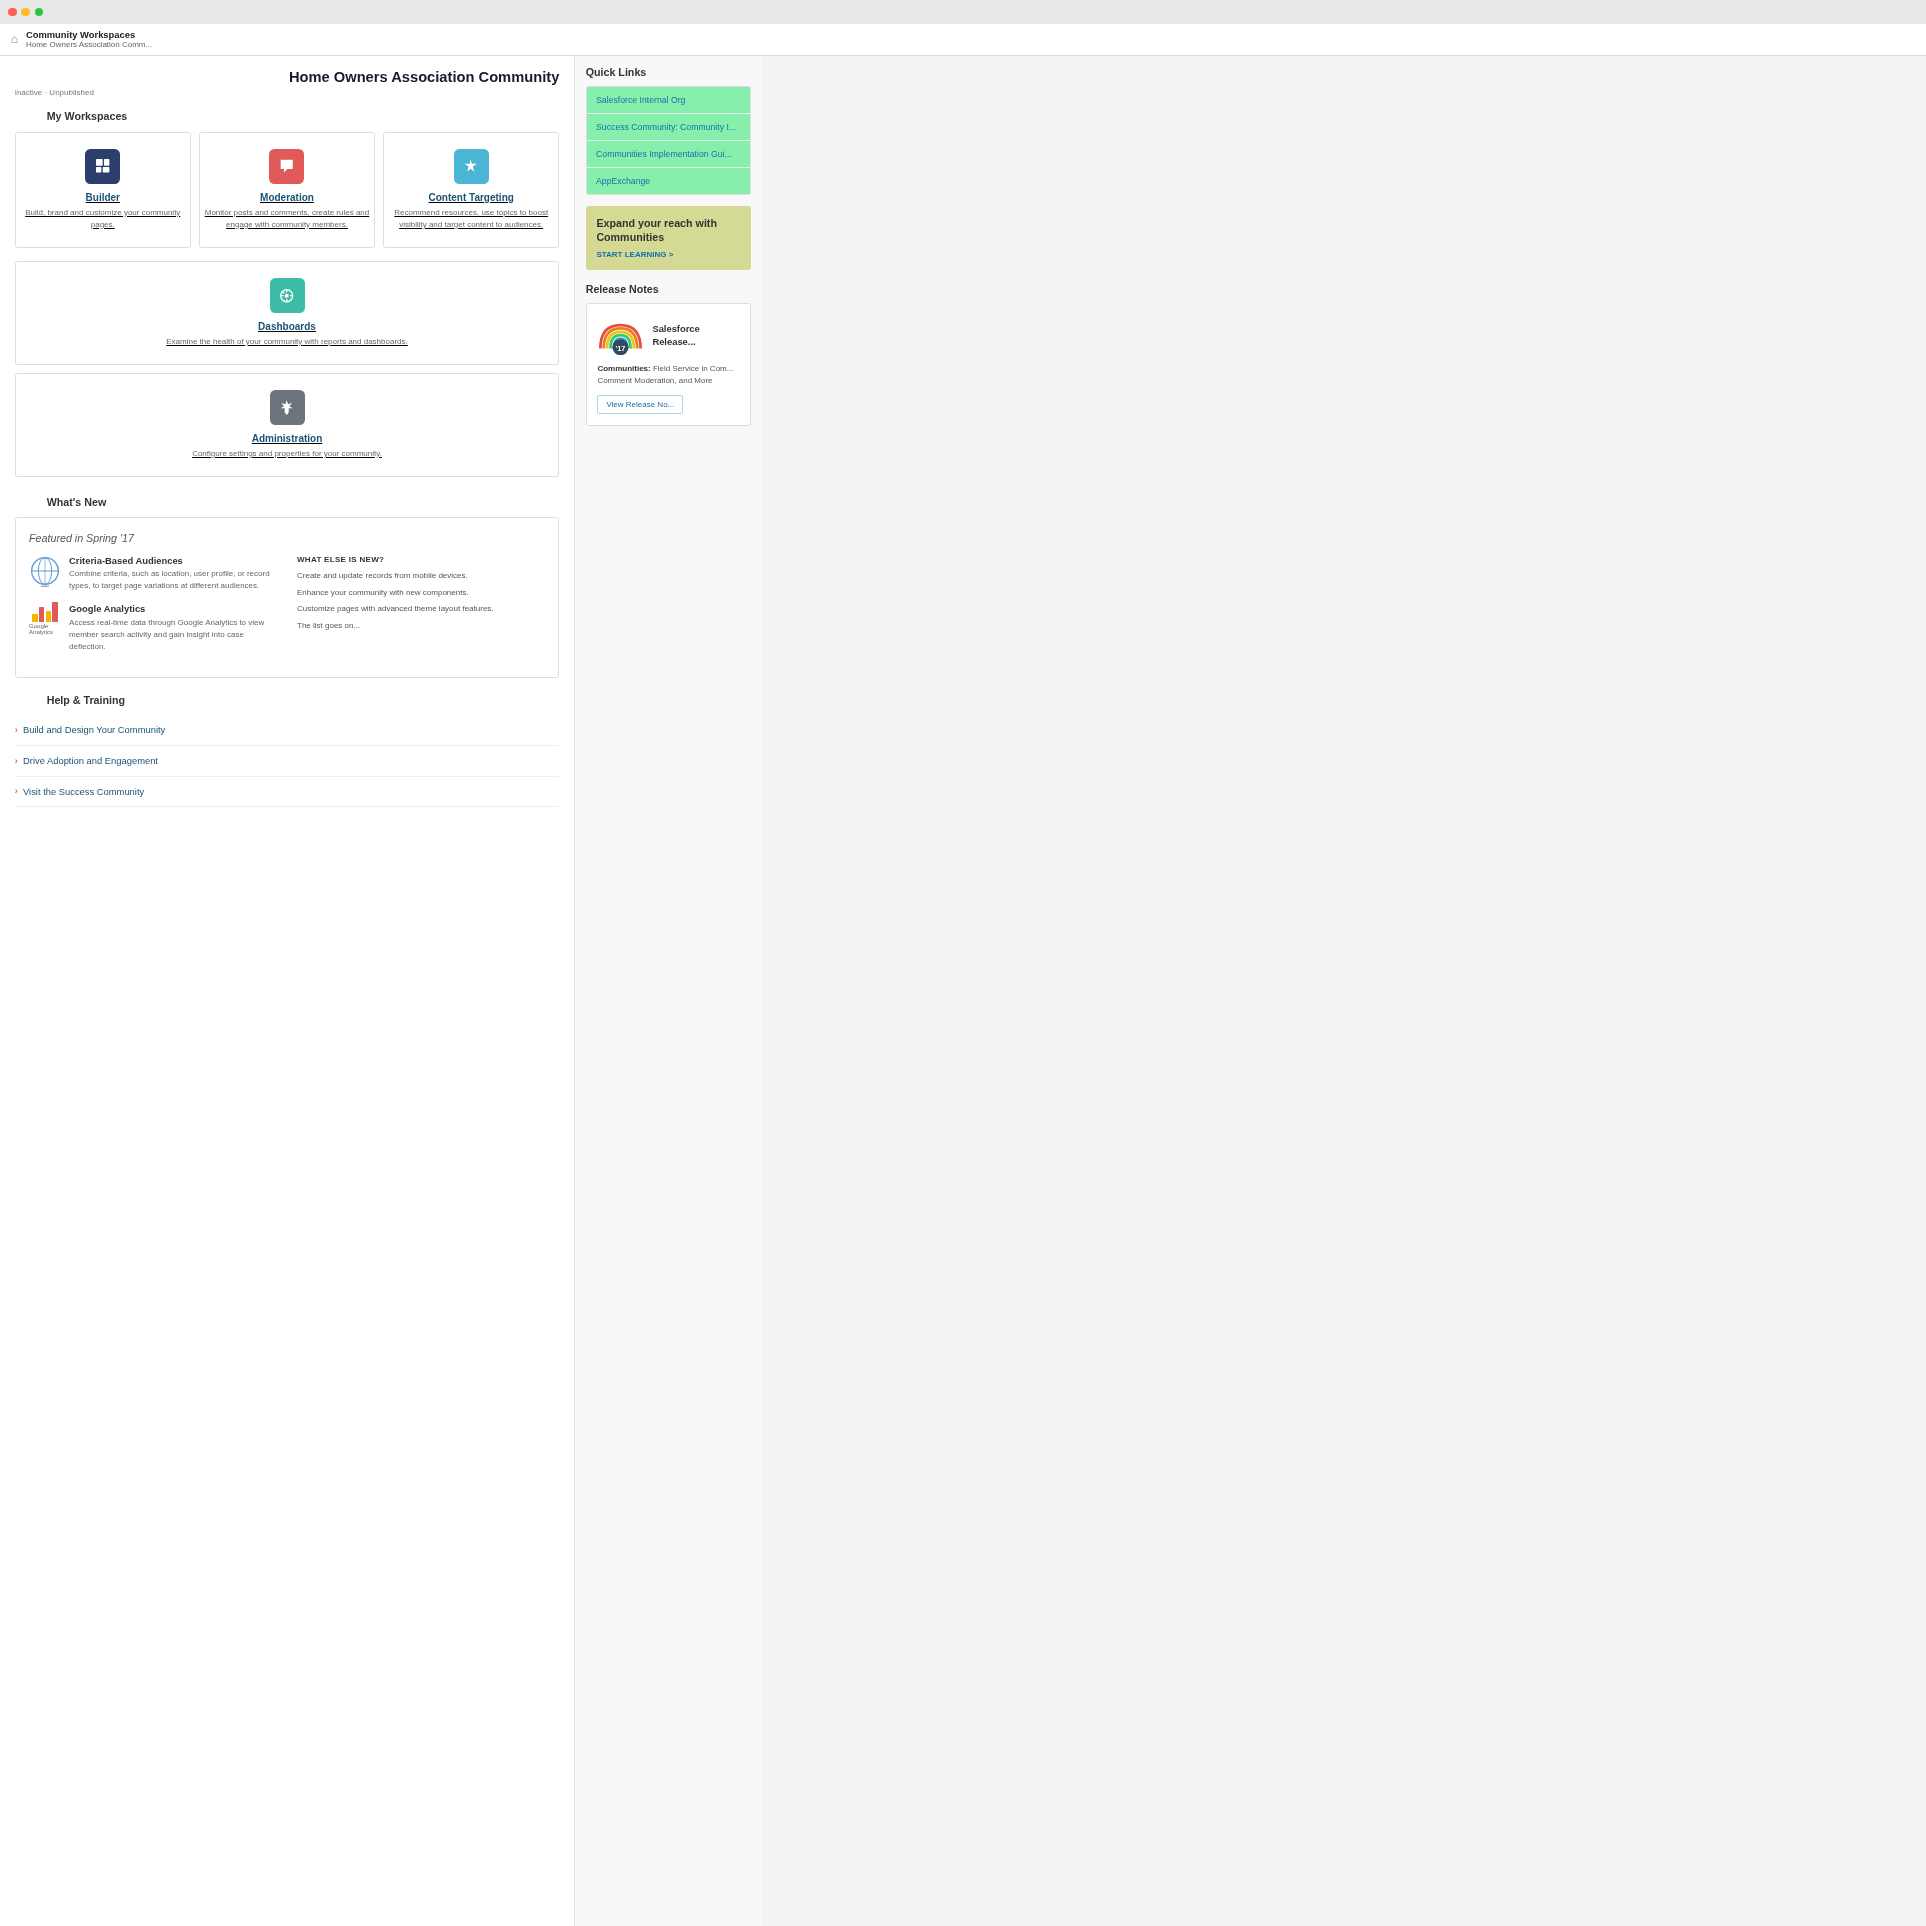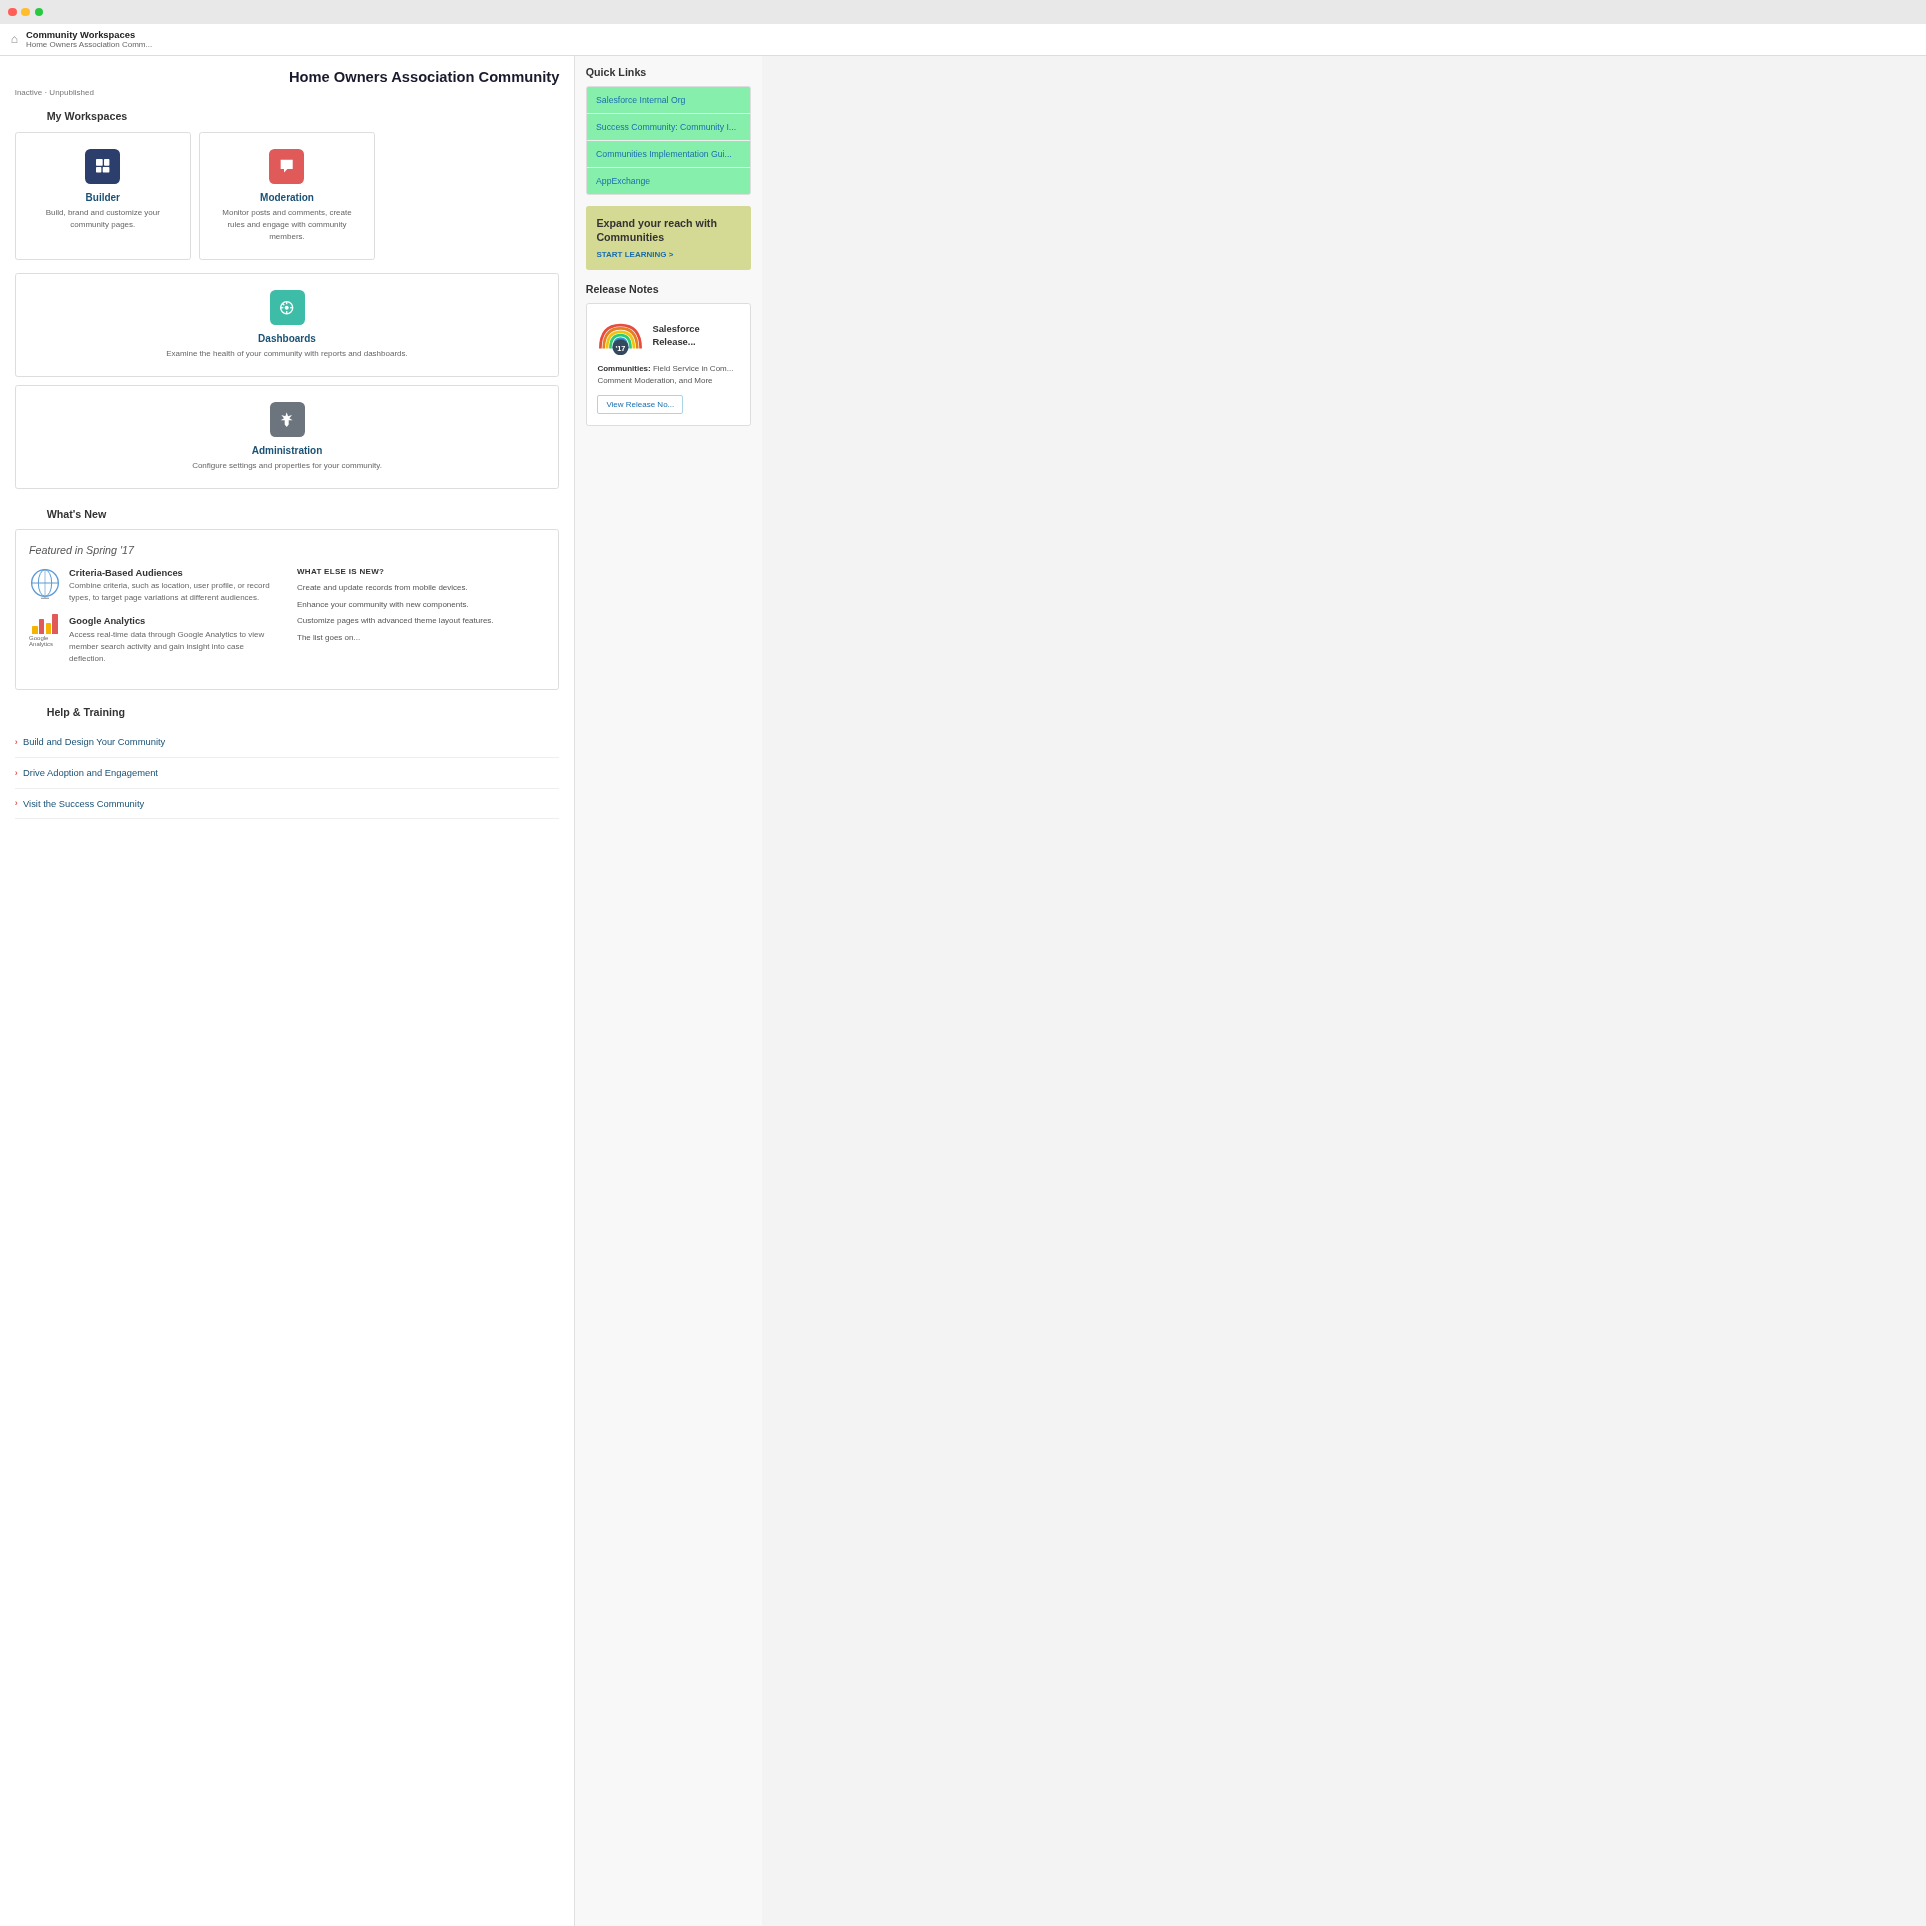--- a/index.html
+++ b/index.html
@@ -55,25 +55,26 @@
     
     .workspace-grid {
       display: grid;
       grid-template-columns: repeat(3, 1fr);
       gap: 8px;
       margin-bottom: 13.4px;
     }
     .workspace-card {
       border: 0.7px solid #ddd;
       border-radius: 2.7px;
-      padding: 16px 13px;
+      padding: 16px 1px;
       text-align: center;
       cursor: pointer;
       background: #fff;
       transition: box-shadow 0.2s;
+      text-decoration: underline;
     }
     .workspace-card .card-icon {
       width: 35px;
       height: 35px;
       border-radius: 5.4px;
       display: flex;
       align-items: center;
       justify-content: center;
       margin: 0 auto 8px;
       font-size: 16px;
@@ -237,20 +238,29 @@
       <div class="workspace-card">
         <div class="card-icon icon-moderation">
           <svg width="17.4" height="17.4" viewBox="0 0 26 26" fill="white">
             <path d="M4 4 L22 4 L22 18 L14 18 L9 23 L9 18 L4 18 Z"></path>
           </svg>
         </div>
         <div class="card-title">Moderation</div>
         <div class="card-desc">Monitor posts and comments, create rules and engage with community members.</div>
       </div>
 
+      <div class="workspace-card">
+        <div class="card-icon icon-content">
+          <svg width="17.4" height="17.4" viewBox="0 0 26 26" fill="white">
+            <path d="M13 3 L14.5 10 L22 10 L16 14.5 L18.5 22 L13 17.5 L7.5 22 L10 14.5 L4 10 L11.5 10 Z"></path>
+          </svg>
+        </div>
+        <div class="card-title">Content Targeting</div>
+        <div class="card-desc">Recommend resources, use topics to boost visibility and target content to audiences.</div>
+      </div>
 
     </div>
 
     <div class="workspace-row">
 
       <div class="workspace-card">
         <div class="card-icon icon-dashboards">
           <svg width="17.4" height="17.4" viewBox="0 0 26 26" fill="white">
             <circle cx="13" cy="13" r="9" stroke="white" stroke-width="2" fill="none"></circle>
             <circle cx="13" cy="13" r="3" fill="white"></circle>

